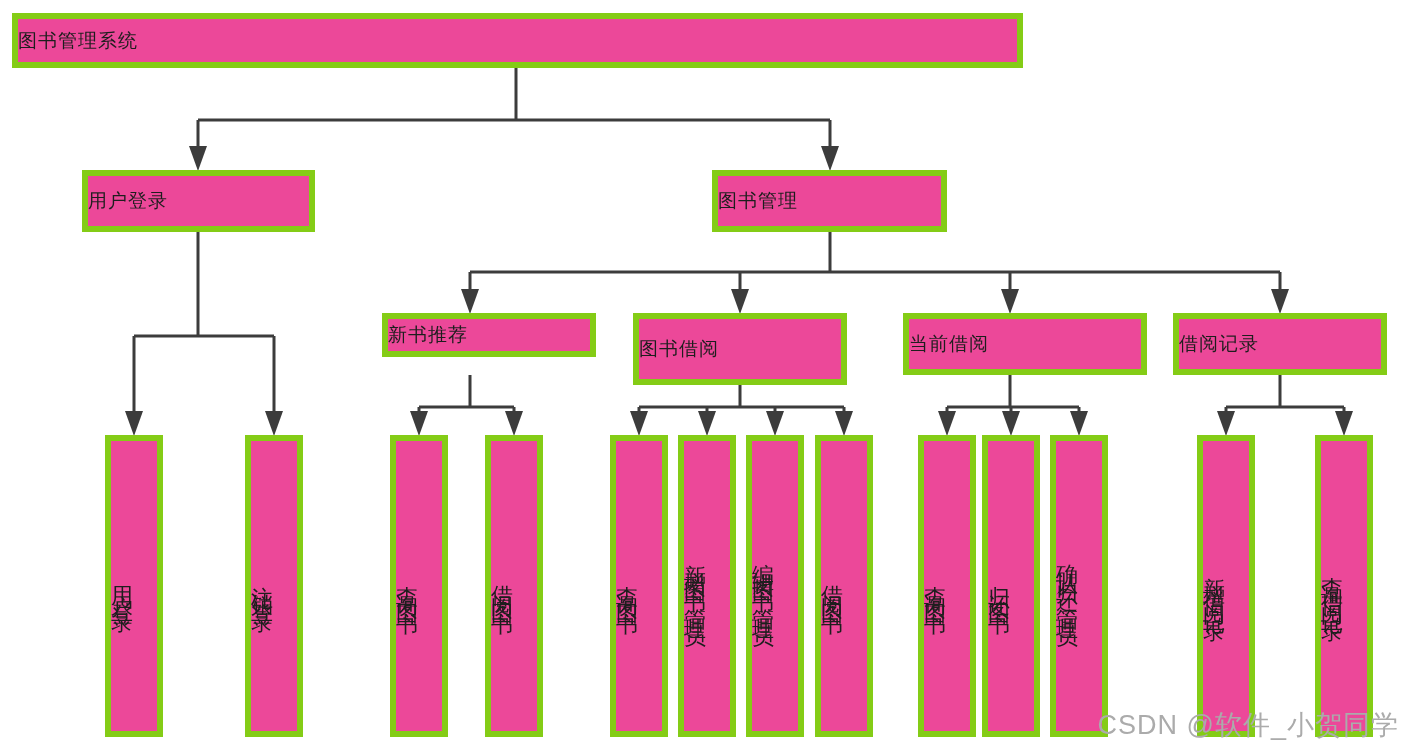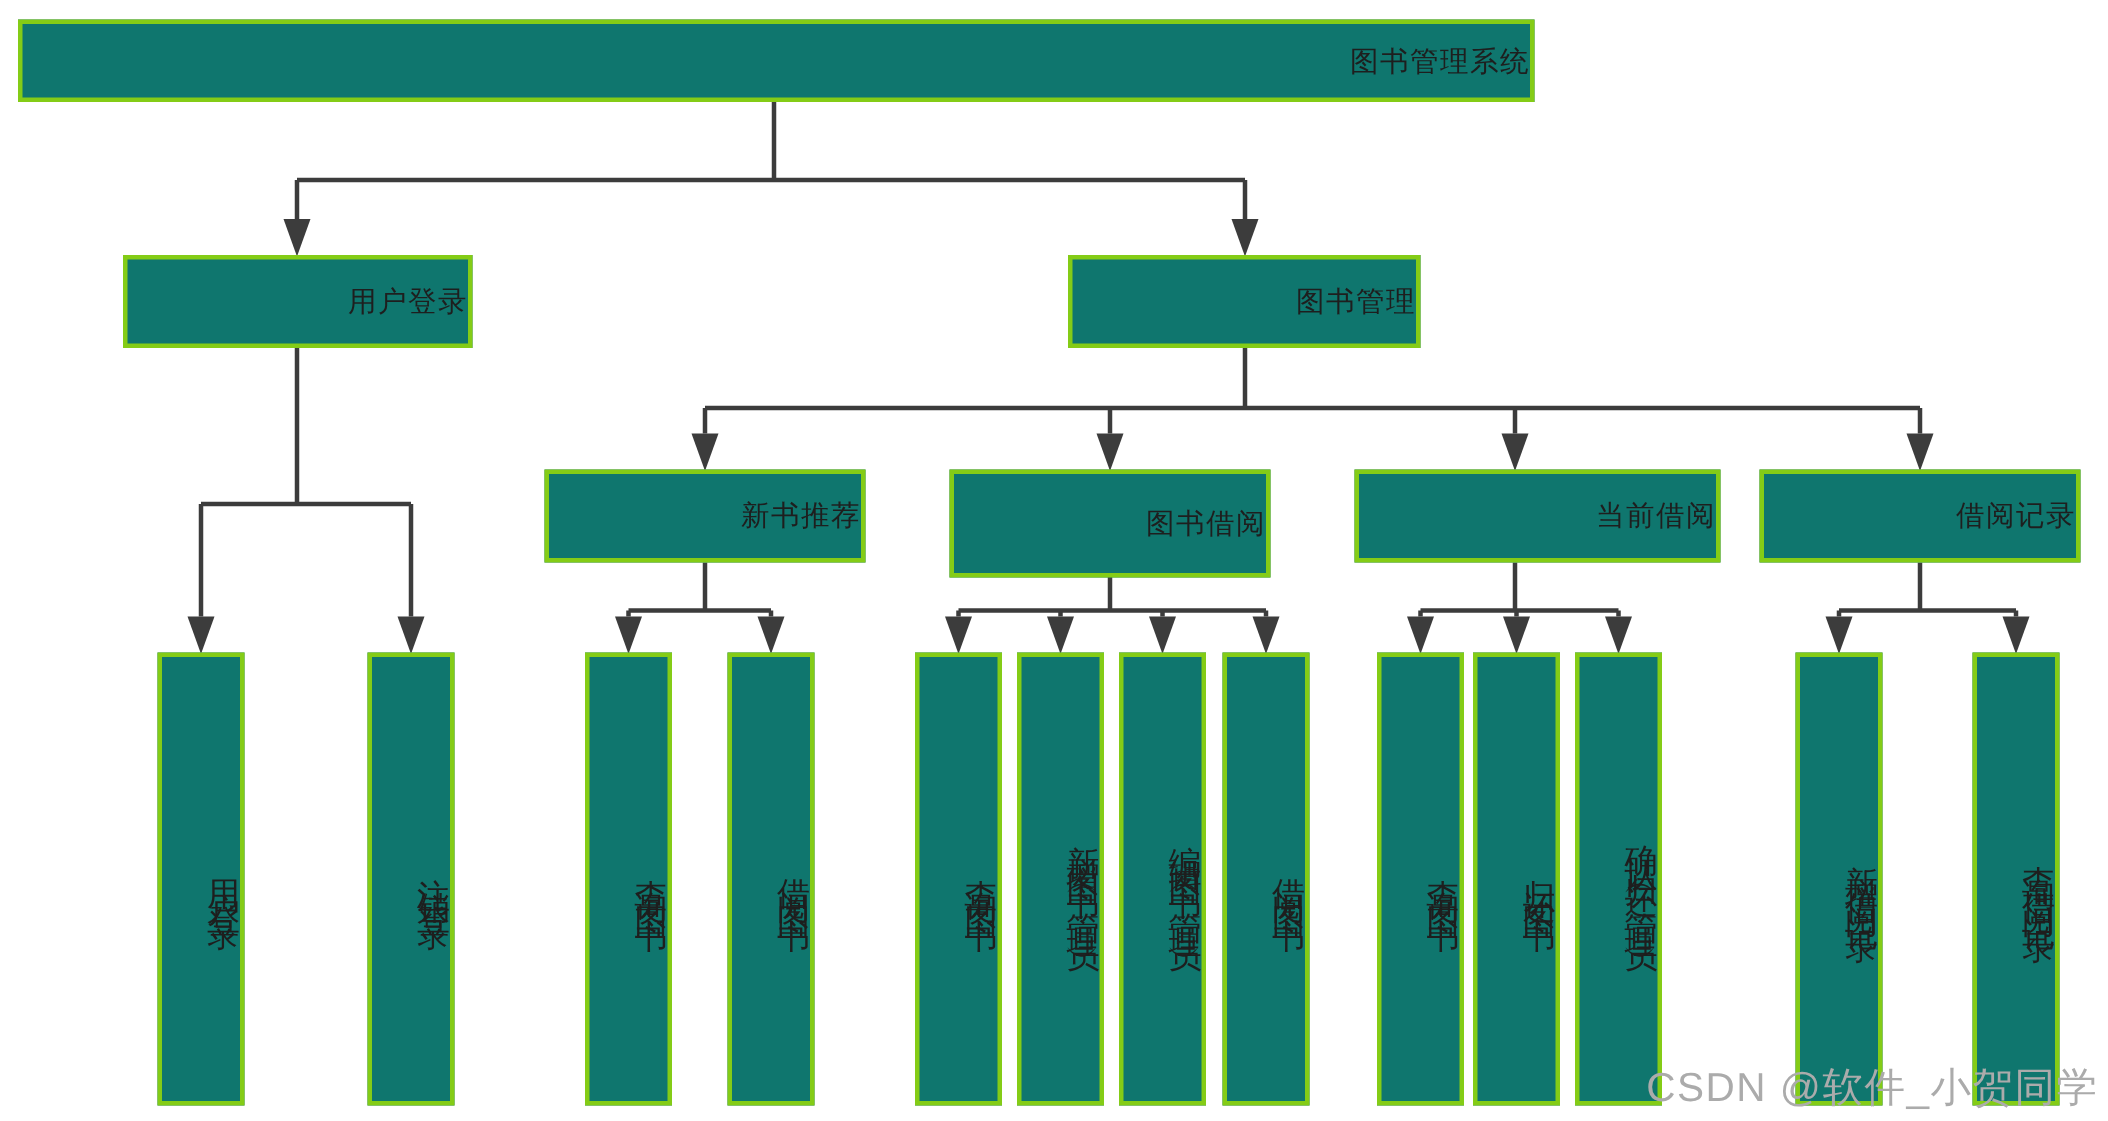--- a/index.html
+++ b/index.html
@@ -17,25 +17,25 @@
   }
   #connector-svg {
     position: absolute;
     left: 0; top: 0;
     width: 1405px;
     height: 747px;
   }
   .node {
     position: absolute;
     box-sizing: border-box;
-    border: 3px solid #84cc16;
-    background: #0f766e;
+    border: 6px solid #84cc16;
+    background: #ec4899;
     display: flex;
     align-items: center;
-    justify-content: flex-end;
+    justify-content: flex-start;
     color: #1e1e1e;
   }
   .hnode {
     font-size: 19px;
     letter-spacing: 1px;
     white-space: nowrap;
   }
   .vnode span {
     writing-mode: vertical-rl;
     text-orientation: mixed;
@@ -96,21 +96,21 @@
     <span>图书管理系统</span>
   </div>
 
   <div class="node hnode" style="left:82px; top:170px; width:233px; height:62px;">
     <span>用户登录</span>
   </div>
   <div class="node hnode" style="left:712px; top:170px; width:235px; height:62px;">
     <span>图书管理</span>
   </div>
 
-  <div class="node hnode" style="left:363px; top:313px; width:214px; height:62px;">
+  <div class="node hnode" style="left:382px; top:313px; width:214px; height:44px;">
     <span>新书推荐</span>
   </div>
   <div class="node hnode" style="left:633px; top:313px; width:214px; height:72px;">
     <span>图书借阅</span>
   </div>
   <div class="node hnode" style="left:903px; top:313px; width:244px; height:62px;">
     <span>当前借阅</span>
   </div>
   <div class="node hnode" style="left:1173px; top:313px; width:214px; height:62px;">
     <span>借阅记录</span>

